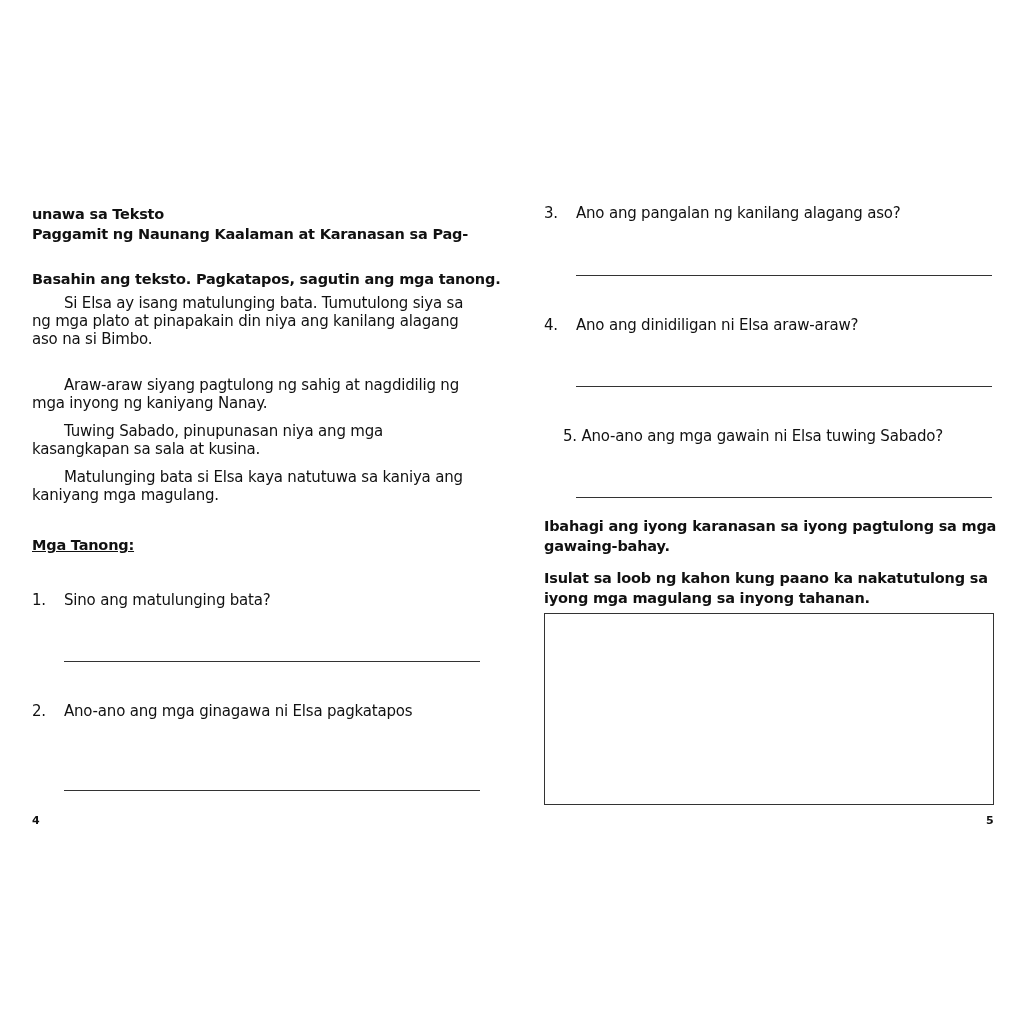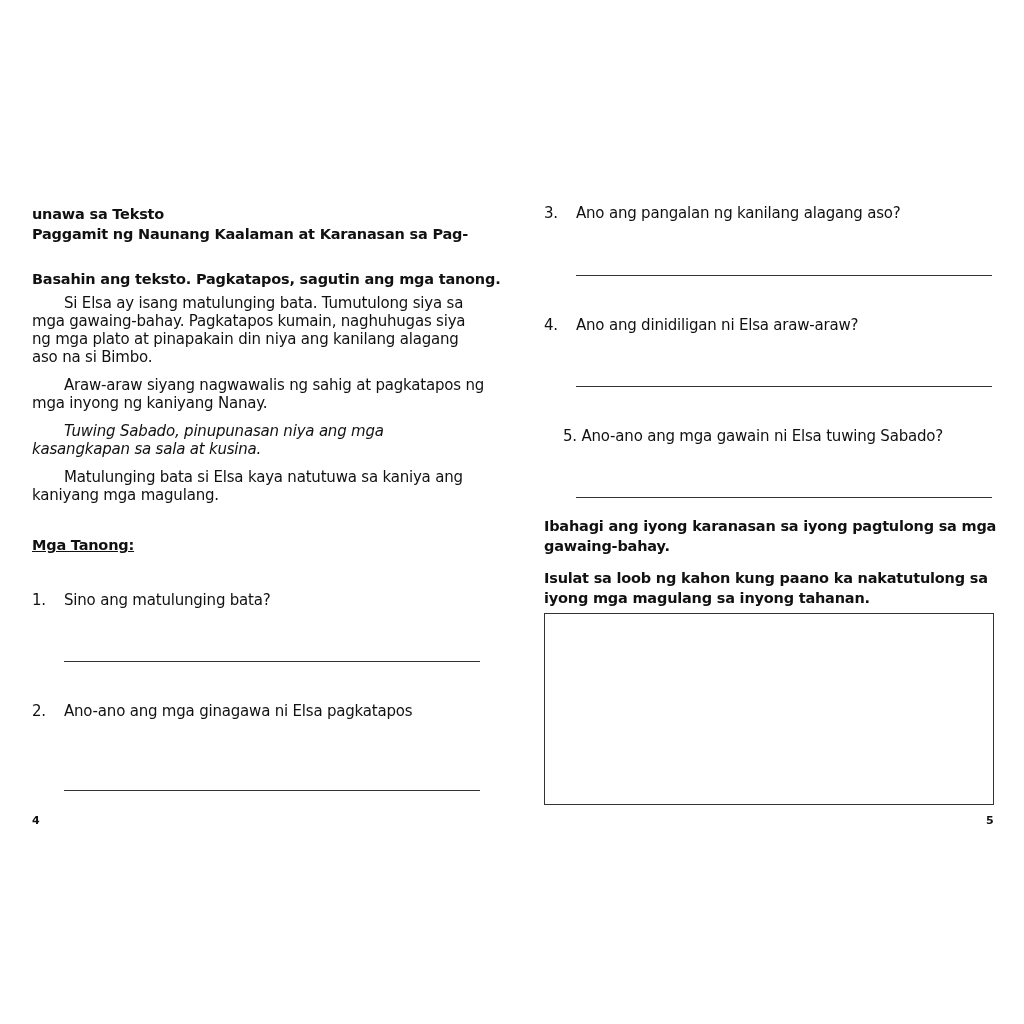--- a/index.html
+++ b/index.html
@@ -57,31 +57,30 @@
 
   <div class="abs head" style="left:32px; top:204px;">
     <div>unawa sa Teksto</div>
     <div>Paggamit ng Naunang Kaalaman at Karanasan sa Pag-</div>
   </div>
 
   <div class="abs head" style="left:32px; top:269px;">Basahin ang teksto. Pagkatapos, sagutin ang mga tanong.</div>
 
   <div class="abs txt" style="left:32px; top:294px;">
     <div class="indent">Si Elsa ay isang matulunging bata. Tumutulong siya sa</div>
-    <div>mga gawaing-bahay. Pagkatapos kumain, naghuhugas siya</div>
     <div>ng mga plato at pinapakain din niya ang kanilang alagang</div>
     <div>aso na si Bimbo.</div>
   </div>
 
   <div class="abs txt" style="left:32px; top:376px;">
-    <div class="indent">Araw-araw siyang nagwawalis ng sahig at pagkatapos ng</div>
+    <div class="indent">Araw-araw siyang pagtulong ng sahig at nagdidilig ng</div>
     <div>mga inyong ng kaniyang Nanay.</div>
   </div>
 
-  <div class="abs txt" style="left:32px; top:422px;font-style:italic;">
+  <div class="abs txt" style="left:32px; top:422px;">
     <div class="indent">Tuwing Sabado, pinupunasan niya ang mga</div>
     <div>kasangkapan sa sala at kusina.</div>
   </div>
 
   <div class="abs txt" style="left:32px; top:468px;">
     <div class="indent">Matulunging bata si Elsa kaya natutuwa sa kaniya ang</div>
     <div>kaniyang mga magulang.</div>
   </div>
 
   <div class="abs head underline" style="left:32px; top:535px;">Mga Tanong:</div>

